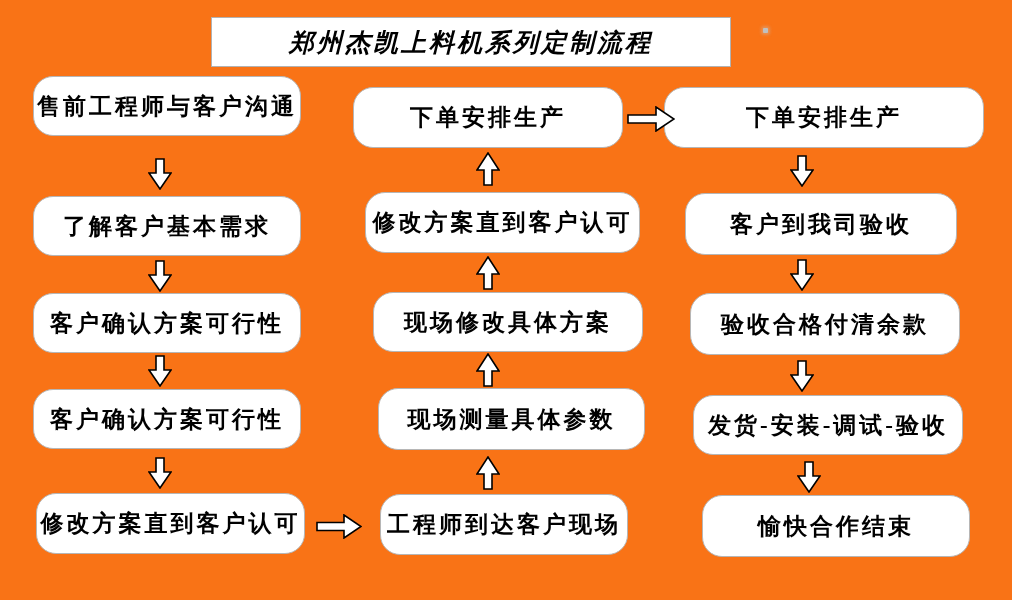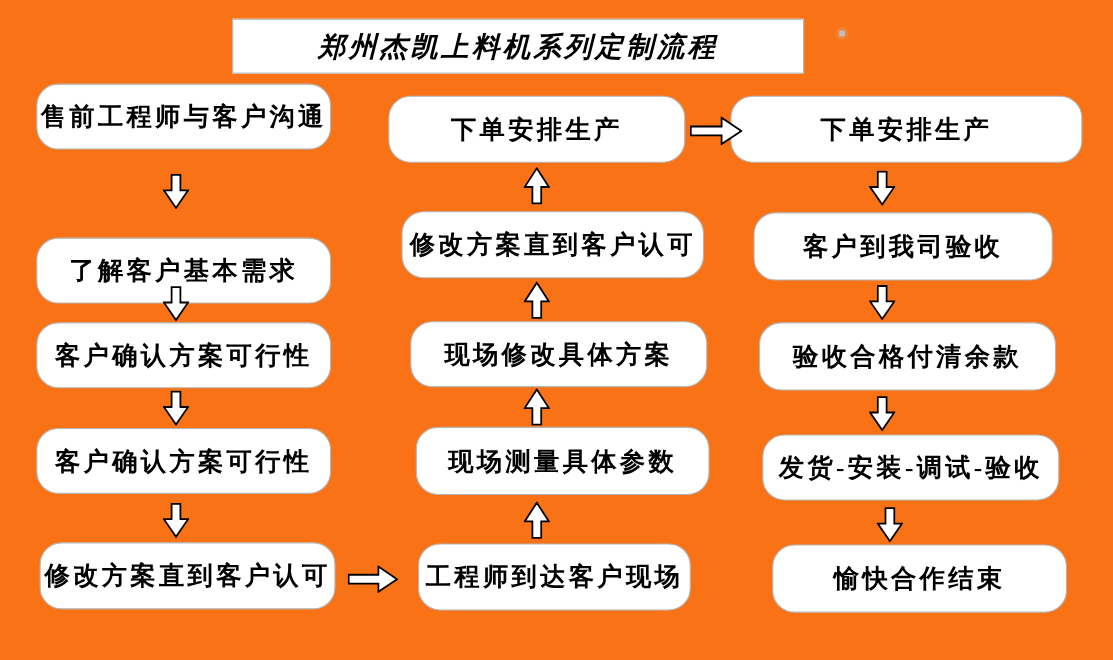--- a/index.html
+++ b/index.html
@@ -42,21 +42,21 @@
   .arr { position: absolute; display: block; }
   .arr path { fill: #ffffff; stroke: #000000; stroke-width: 1.6; stroke-linejoin: miter; }
   .dot {
     position: absolute;
     left: 763px; top: 28px; width: 5px; height: 5px;
     background: #c0c0c0; border-radius: 1px;
     box-shadow: 0 0 3px 2px rgba(200,200,200,0.35);
   }
   
   .L1 { left: 33px;  top: 76px;  width: 268px; height: 60px; }
-  .L2 { left: 33px;  top: 196px; width: 268px; height: 60px; margin-top: 20px; }
+  .L2 { left: 33px;  top: 196px; width: 268px; height: 60px; }
   .L3 { left: 33px;  top: 293px; width: 268px; height: 60px; }
   .L4 { left: 33px;  top: 389px; width: 268px; height: 60px; }
   .L5 { left: 36px;  top: 493px; width: 269px; height: 61px; }
   .M1 { left: 353px; top: 87px;  width: 270px; height: 61px; }
   .M2 { left: 365px; top: 192px; width: 275px; height: 61px; }
   .M3 { left: 373px; top: 292px; width: 270px; height: 60px; }
   .M4 { left: 378px; top: 388px; width: 267px; height: 62px; }
   .M5 { left: 380px; top: 494px; width: 248px; height: 61px; }
   .R1 { left: 664px; top: 87px;  width: 320px; height: 61px; }
   .R2 { left: 685px; top: 193px; width: 272px; height: 62px; }

